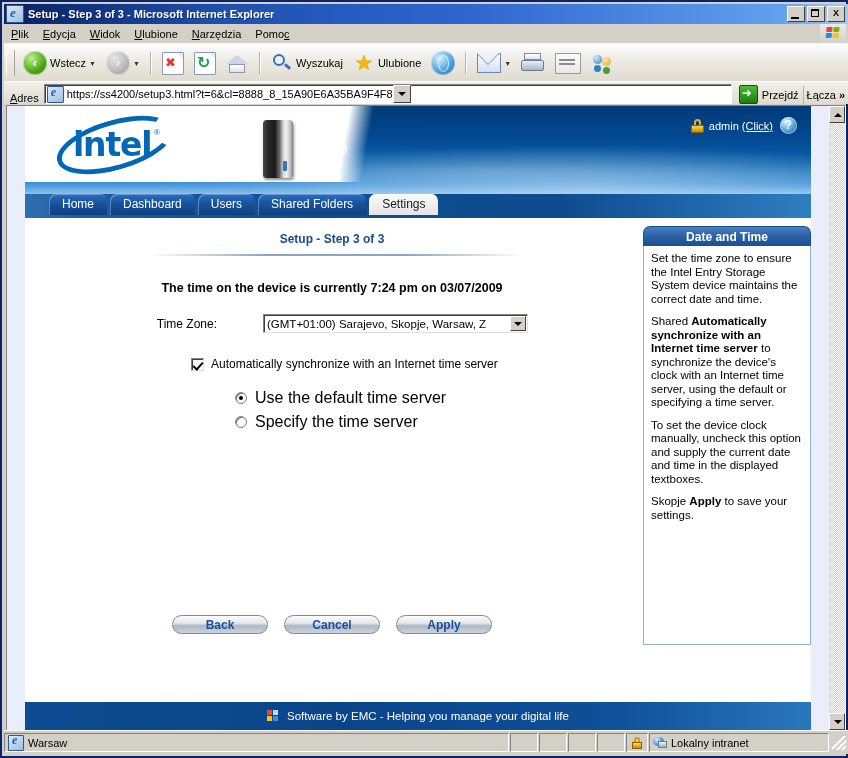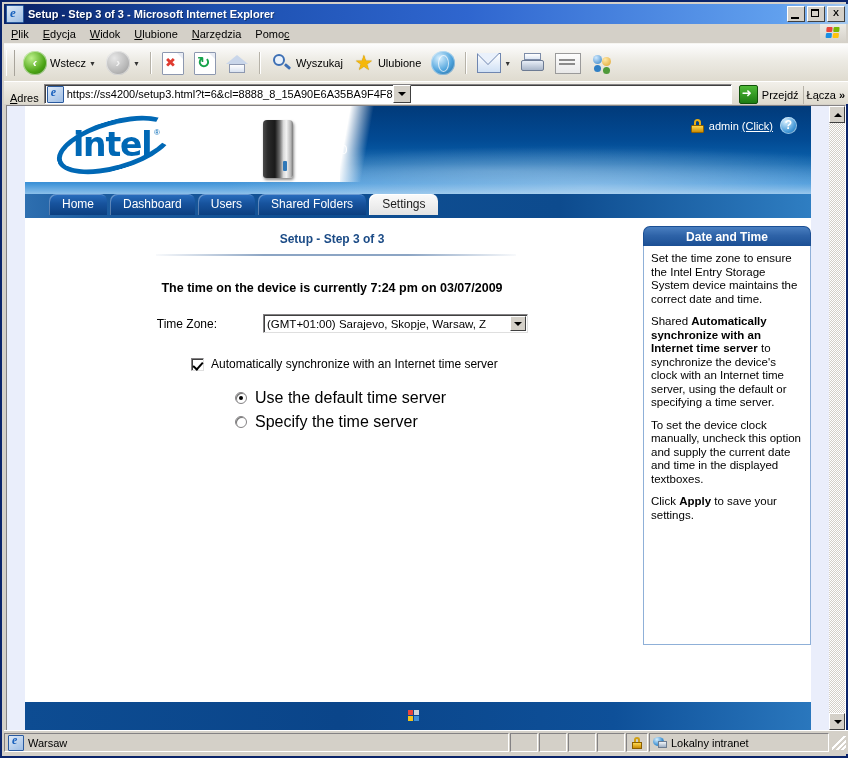--- a/index.html
+++ b/index.html
@@ -565,40 +565,46 @@
 
             <div class="radiorow" style="top:171px;">
               <span class="rdo on"></span>
               <span>Use the default time server</span>
             </div>
             <div class="radiorow" style="top:195px;">
               <span class="rdo"></span>
               <span>Specify the time server</span>
             </div>
 
+            <div id="btnrow">
+              <div class="pbtn">Back</div>
+              <div class="pbtn">Cancel</div>
+              <div class="pbtn">Apply</div>
+            </div>
           </div>
 
           <div id="help">
             <div id="helphdr">Date and Time</div>
             <div id="helpbody">
               <p>Set the time zone to ensure the Intel Entry Storage System device maintains the correct date and time.</p>
               <p><span>Shared </span><b>Automatically synchronize with an Internet time server</b><span> to synchronize the device's clock with an Internet time server, using the default or specifying a time server.</span></p>
               <p>To set the device clock manually, uncheck this option and supply the current date and time in the displayed textboxes.</p>
-              <p><span>Click </span><b>Apply</b><span> to save your settings.</span></p>
+              <p><span>Skopje </span><b>Apply</b><span> to save your settings.</span></p>
             </div>
           </div>
         </div>
 
         <div id="footer">
           <span class="emclogo">
               <s></s>
               <s></s>
               <s></s>
               <s></s>
             </span>
+          <span>Software by EMC - Helping you manage your digital life</span>
         </div>
 
       </div>
     </div>
 
     <div id="vscroll">
       <div class="sbtn sb-up"></div>
       <div class="sbtn sb-dn"></div>
     </div>
   </div>

